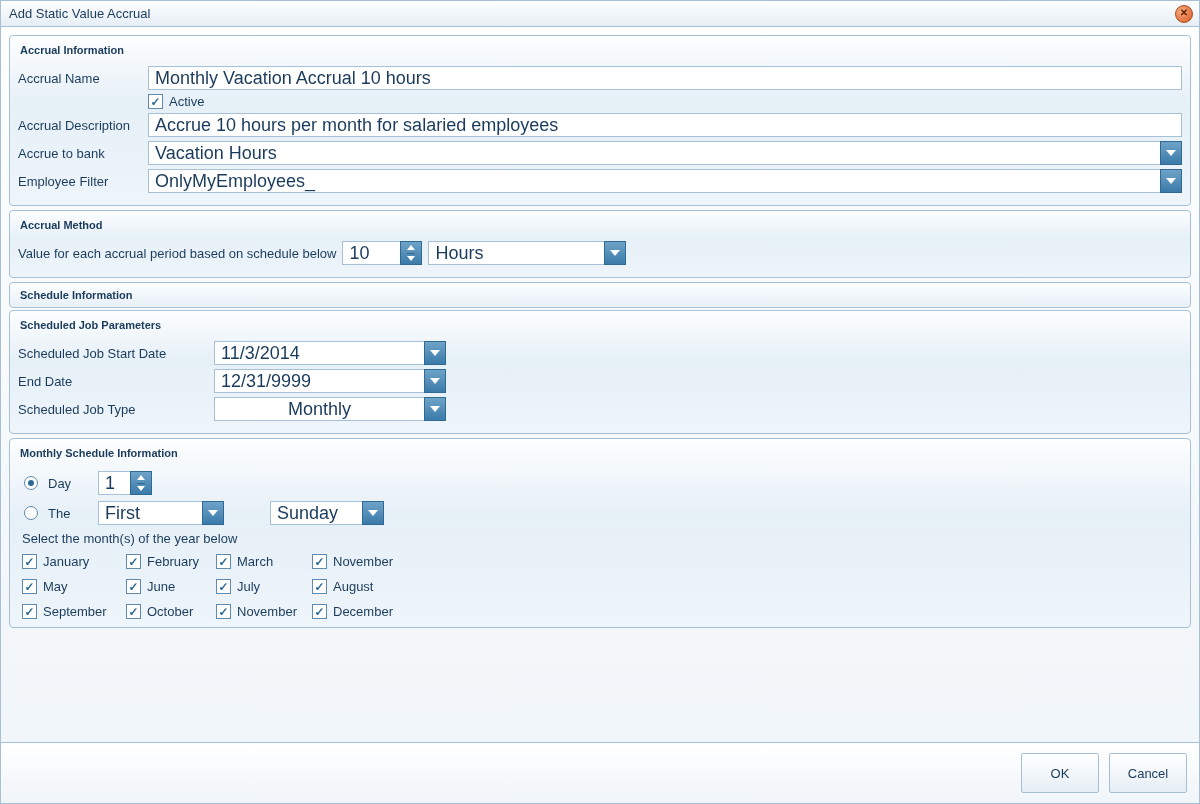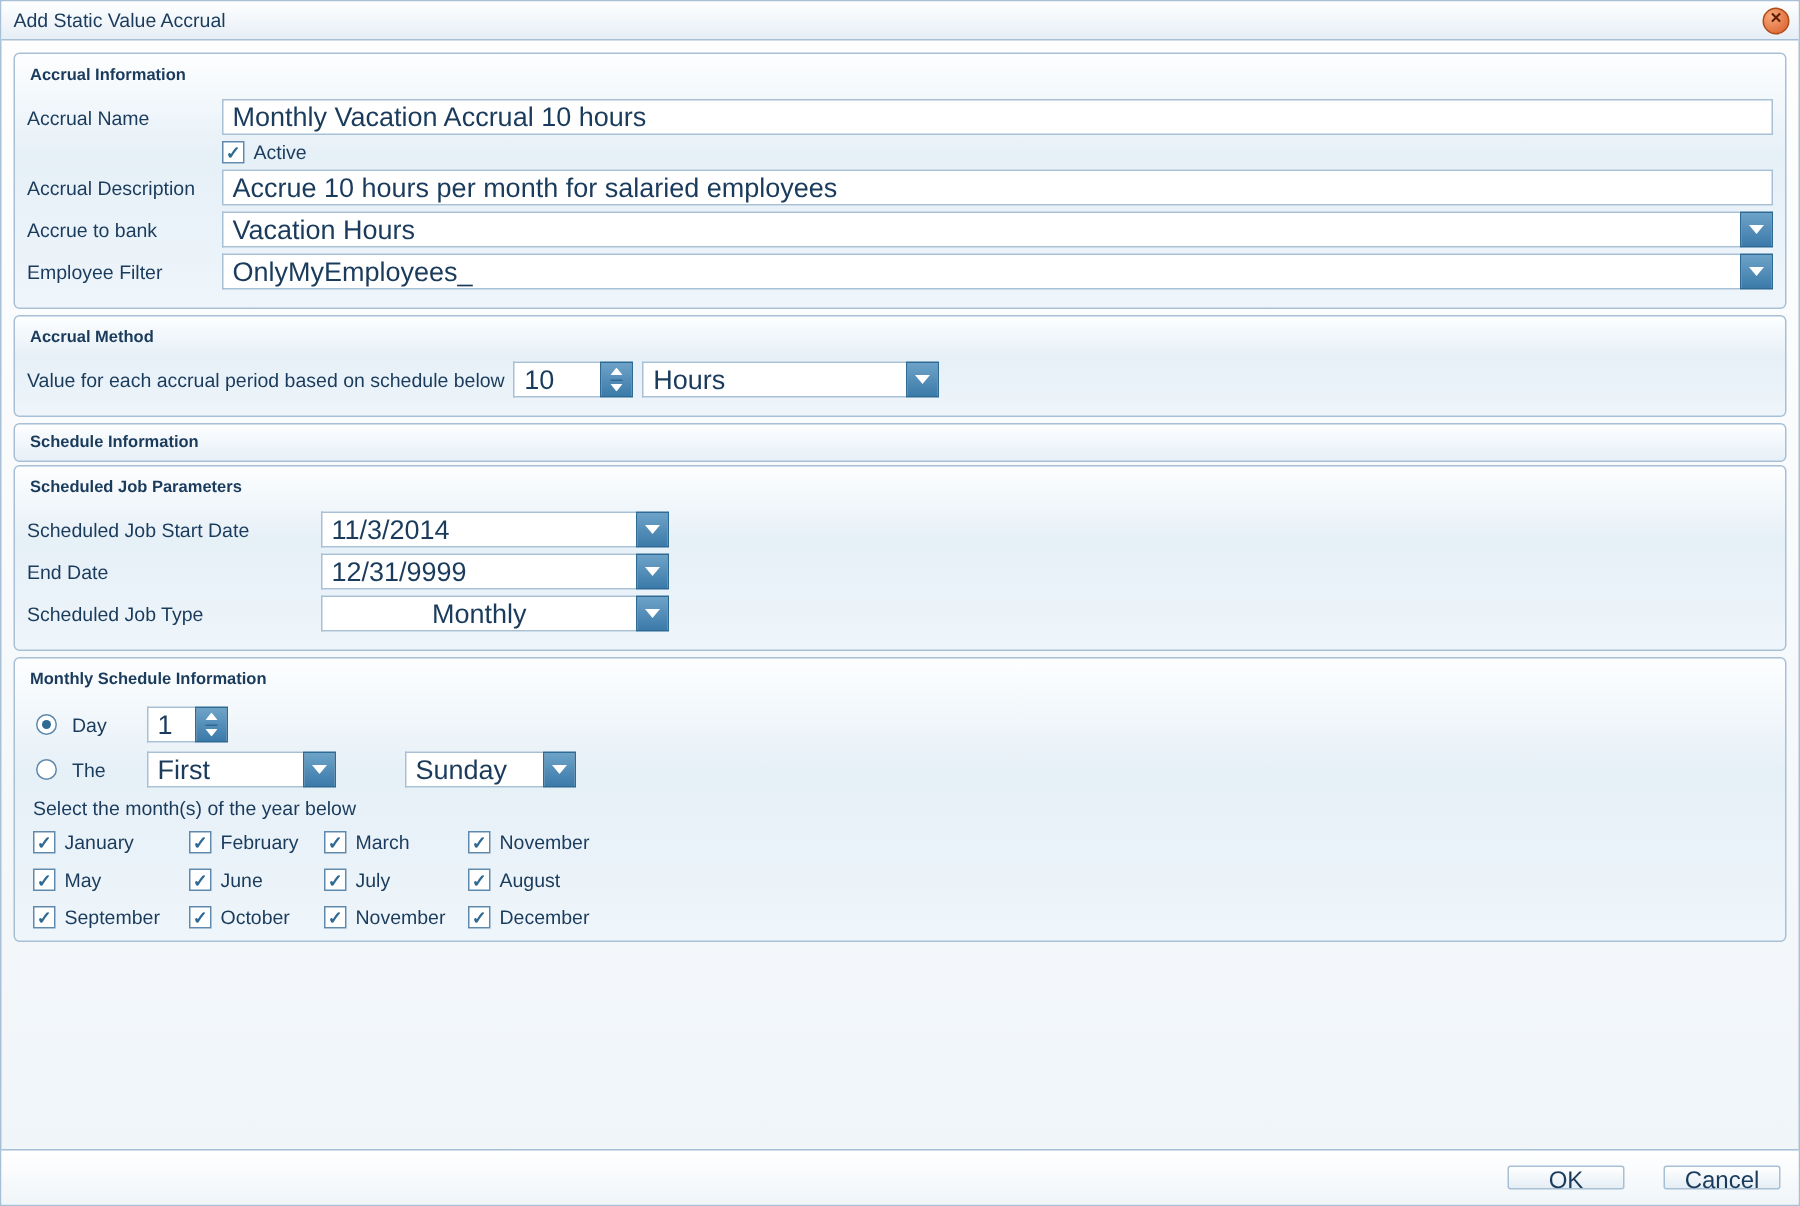--- a/index.html
+++ b/index.html
@@ -179,29 +179,28 @@
   .footer {
     border-top: 1px solid #a7c0d6;
     padding: 10px 12px;
     display: flex;
     justify-content: flex-end;
     gap: 10px;
     background: linear-gradient(to bottom, #ffffff, #f0f5f9);
   }
   .btn {
     min-width: 78px;
-    height: 16px;
+    height: 40px;
     border: 1px solid #a7c0d6;
     background: linear-gradient(to bottom, #ffffff, #e5eef5);
     color: #1a3b5c;
     font-family: inherit;
-    font-size: 16px;
+    font-size: 13px;
     cursor: pointer;
     border-radius: 2px;
-    margin-left: 16px;
   }
   .section-head-only {
     border: 1px solid #a7c0d6;
     border-radius: 4px;
     background: linear-gradient(to bottom, #fdfeff, #e6f0f7);
     padding: 4px 8px 4px 8px;
     margin-bottom: 0;
   }
   .spacer-ind { width: 130px; }
   .select-msg { margin-left: 4px; margin-top: 6px; }

